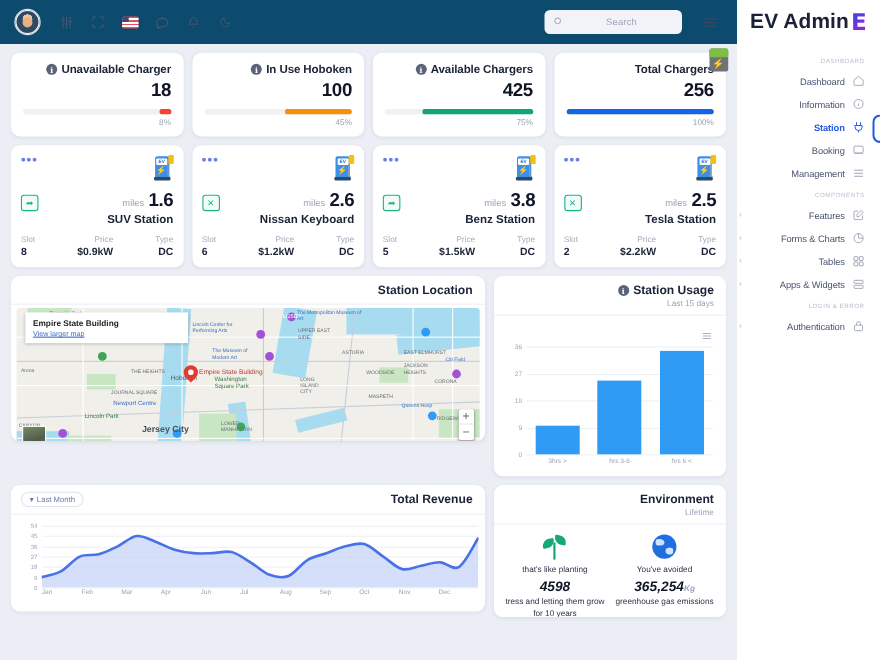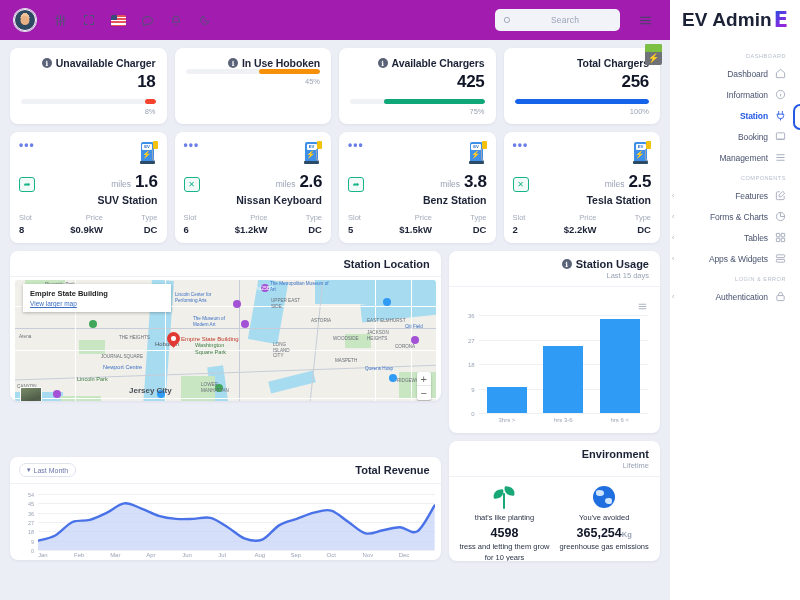--- a/index.html
+++ b/index.html
@@ -9,21 +9,21 @@
     background: #eceef6;
     overflow: hidden;
   }
   .app { position: relative; width: 800px; height: 600px; display: flex; }
 
   
   .main-col { width: 670px; height: 600px; display: flex; flex-direction: column; }
 
   
   .topbar {
-    height: 40px; background: #a21caf; display: flex; align-items: center;
+    height: 40px; background: #0c4a6e; display: flex; align-items: center;
     padding: 0 12px 0 14px; flex: 0 0 40px;
   }
   .avatar {
     width: 22px; height: 22px; border-radius: 50%;
     background: radial-gradient(circle at 50% 38%, #f0c49a 0 28%, #2e4a63 29% 100%);
     border: 1.5px solid #ffffff; box-shadow: 0 0 0 1px #d9dfe8;
     position: relative; overflow: hidden; flex: 0 0 auto;
   }
   .avatar::after{
     content:""; position:absolute; left:50%; top:30%; width:9px; height:9px;
@@ -175,21 +175,21 @@
   .u-plot { position: relative; height: 98px; margin: 22px 4px 0 22px; }
   .u-grid { position: absolute; left: 0; right: 0; border-top: 1px solid #eef0f4; }
   .u-ytick { position: absolute; right: 100%; margin-right: 4px; transform: translateY(-50%); font-size: 6px; color: #9aa3b5;}
   .u-bars { position: absolute; left: 0; right: 0; bottom: 0; top: 0; display: flex; align-items: flex-end; justify-content: space-around; }
   .u-bar { width: 40px; background: #2f9bf5; }
   .u-xlabels { display: flex; justify-content: space-around; margin: 4px 4px 0 22px; }
   .u-xlabels span { font-size: 6px; color: #9aa3b5; width: 40px; text-align: center; }
 
   
   .bot-row { margin-top: 8px; display: flex; gap: 8px; }
-  .rev-panel { width: 432px; height: 103px; margin-top: 16px; }
+  .rev-panel { width: 432px; height: 115px; }
   .rev-head { display: flex; align-items: center; justify-content: space-between; padding: 6px 11px 6px 9px; border-bottom: 1px solid #eef0f5; }
   .chip { border: 1px solid #dfe3ee; border-radius: 9px; padding: 2px 7px; font-size: 7px; color: #6b76a8; display:flex; gap:3px; align-items:center;}
   .rev-body { position: relative; height: 82px; padding: 6px 6px 2px 6px; }
   .rev-plot { position: relative; height: 56px; margin-left: 22px; margin-top: 4px; }
   .rev-grid { position: absolute; left: 0; right: 0; border-top: 1px solid #eef0f4; }
   .rev-ytick { position: absolute; right: 100%; margin-right: 4px; transform: translateY(-50%); font-size: 5.5px; color: #9aa3b5;}
   .rev-x { display: flex; margin-left: 22px; margin-top: 2px; }
   .rev-x span { flex: 1; font-size: 6px; color: #9aa3b5; }
 
   .env-panel { width: 212px; height: 120px; }
@@ -197,21 +197,21 @@
   .env-cell { flex: 1; text-align: center; }
   .env-icon { height: 28px; display: flex; align-items: center; justify-content: center; }
   .leaf { position: relative; width: 22px; height: 24px; }
   .leaf .stem { position: absolute; left: 10px; top: 8px; width: 2px; height: 16px; background: #18a877; border-radius:1px;}
   .leaf .lf1 { position: absolute; left: 0px; top: 5px; width: 11px; height: 8px; background: #18a877; border-radius: 10px 2px 10px 2px; transform: rotate(-12deg);}
   .leaf .lf2 { position: absolute; right: 0px; top: 2px; width: 11px; height: 8px; background: #18a877; border-radius: 2px 10px 2px 10px; transform: rotate(12deg);}
   .globe { width: 22px; height: 22px; border-radius: 50%; background: #1f6fe0; position: relative; overflow:hidden;}
   .globe::before{content:"";position:absolute;left:3px;top:4px;width:8px;height:6px;background:#cfe4ff;border-radius:40% 60% 50% 45%;}
   .globe::after{content:"";position:absolute;left:12px;top:12px;width:7px;height:6px;background:#cfe4ff;border-radius:55% 40% 45% 60%;}
   .env-t { font-size: 7.5px; color: #2b3347; margin-top: 2px; line-height: 1.45; }
-  .env-n { font-size: 12.5px; font-weight: 700; color: #101628; margin: 2px 0 1px; }
+  .env-n { font-size: 12.5px; font-weight: 700; color: #101628; margin: 2px 0 1px; font-style: italic; }
   .env-n .u { font-size: 7.5px; color: #9aa3b5; font-weight: 700; }
 
   
   .sidebar {
     width: 130px; height: 600px; background: #ffffff; position: relative;
     padding-top: 40px; flex: 0 0 130px;
   }
   .sb-scroll { height: 560px; padding: 6px 10px 0 0; }
   .sb-section { font-size: 5.6px; color: #b7bdcc; letter-spacing: .5px; text-align: right; padding: 7px 4px 4px 0; }
   .sb-item {
@@ -300,20 +300,21 @@
             <div class="bar-fill" style="width:8%;background:#f5422e"></div>
           </div>
           <div class="bar-pct">8%</div>
         </div>
 
         <div class="card stat-card">
           <div class="stat-title">
             <span class="i-badge">i</span>
             <span>In Use Hoboken</span>
           </div>
+          <div class="stat-val">100</div>
           <div class="bar-track">
             <div class="bar-fill" style="width:45%;background:#f79009"></div>
           </div>
           <div class="bar-pct">45%</div>
         </div>
 
         <div class="card stat-card">
           <div class="stat-title">
             <span class="i-badge">i</span>
             <span>Available Chargers</span>

